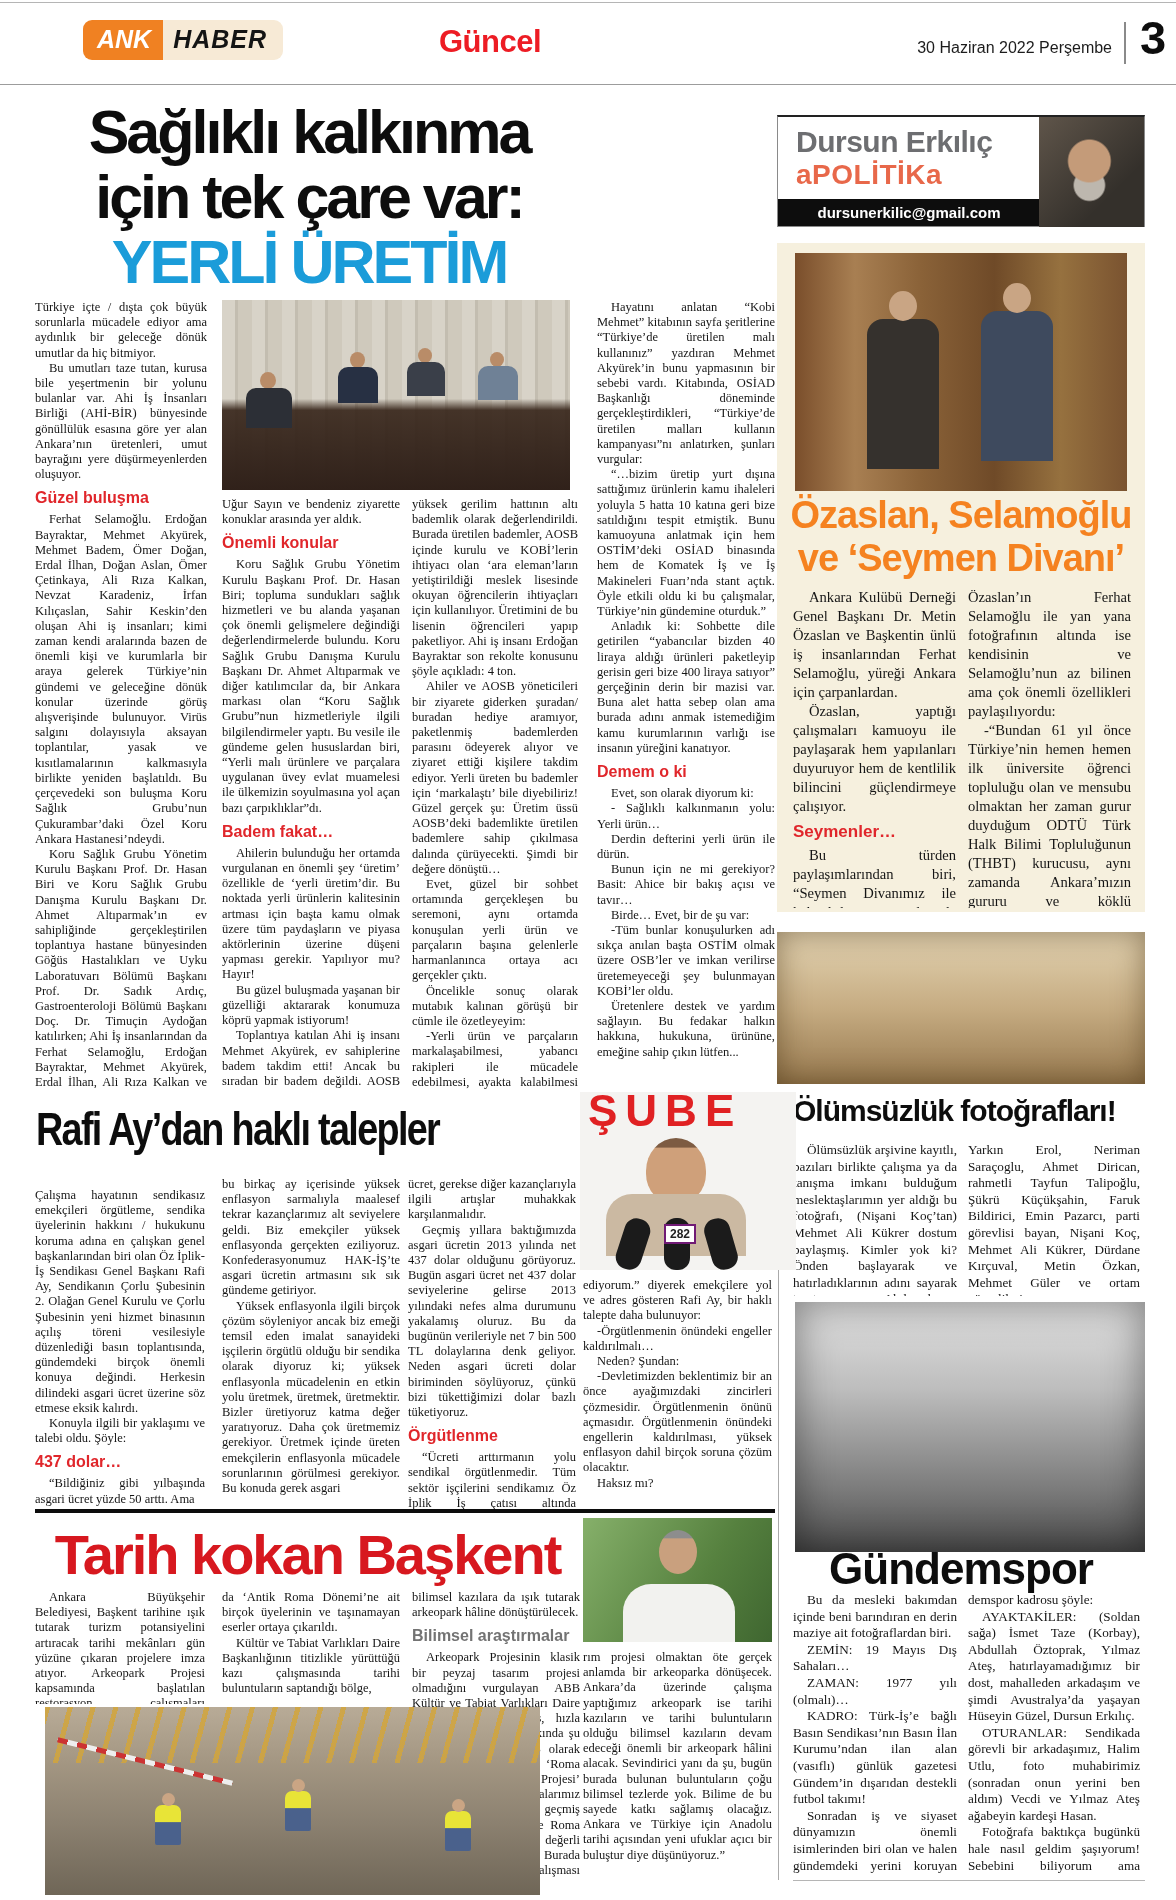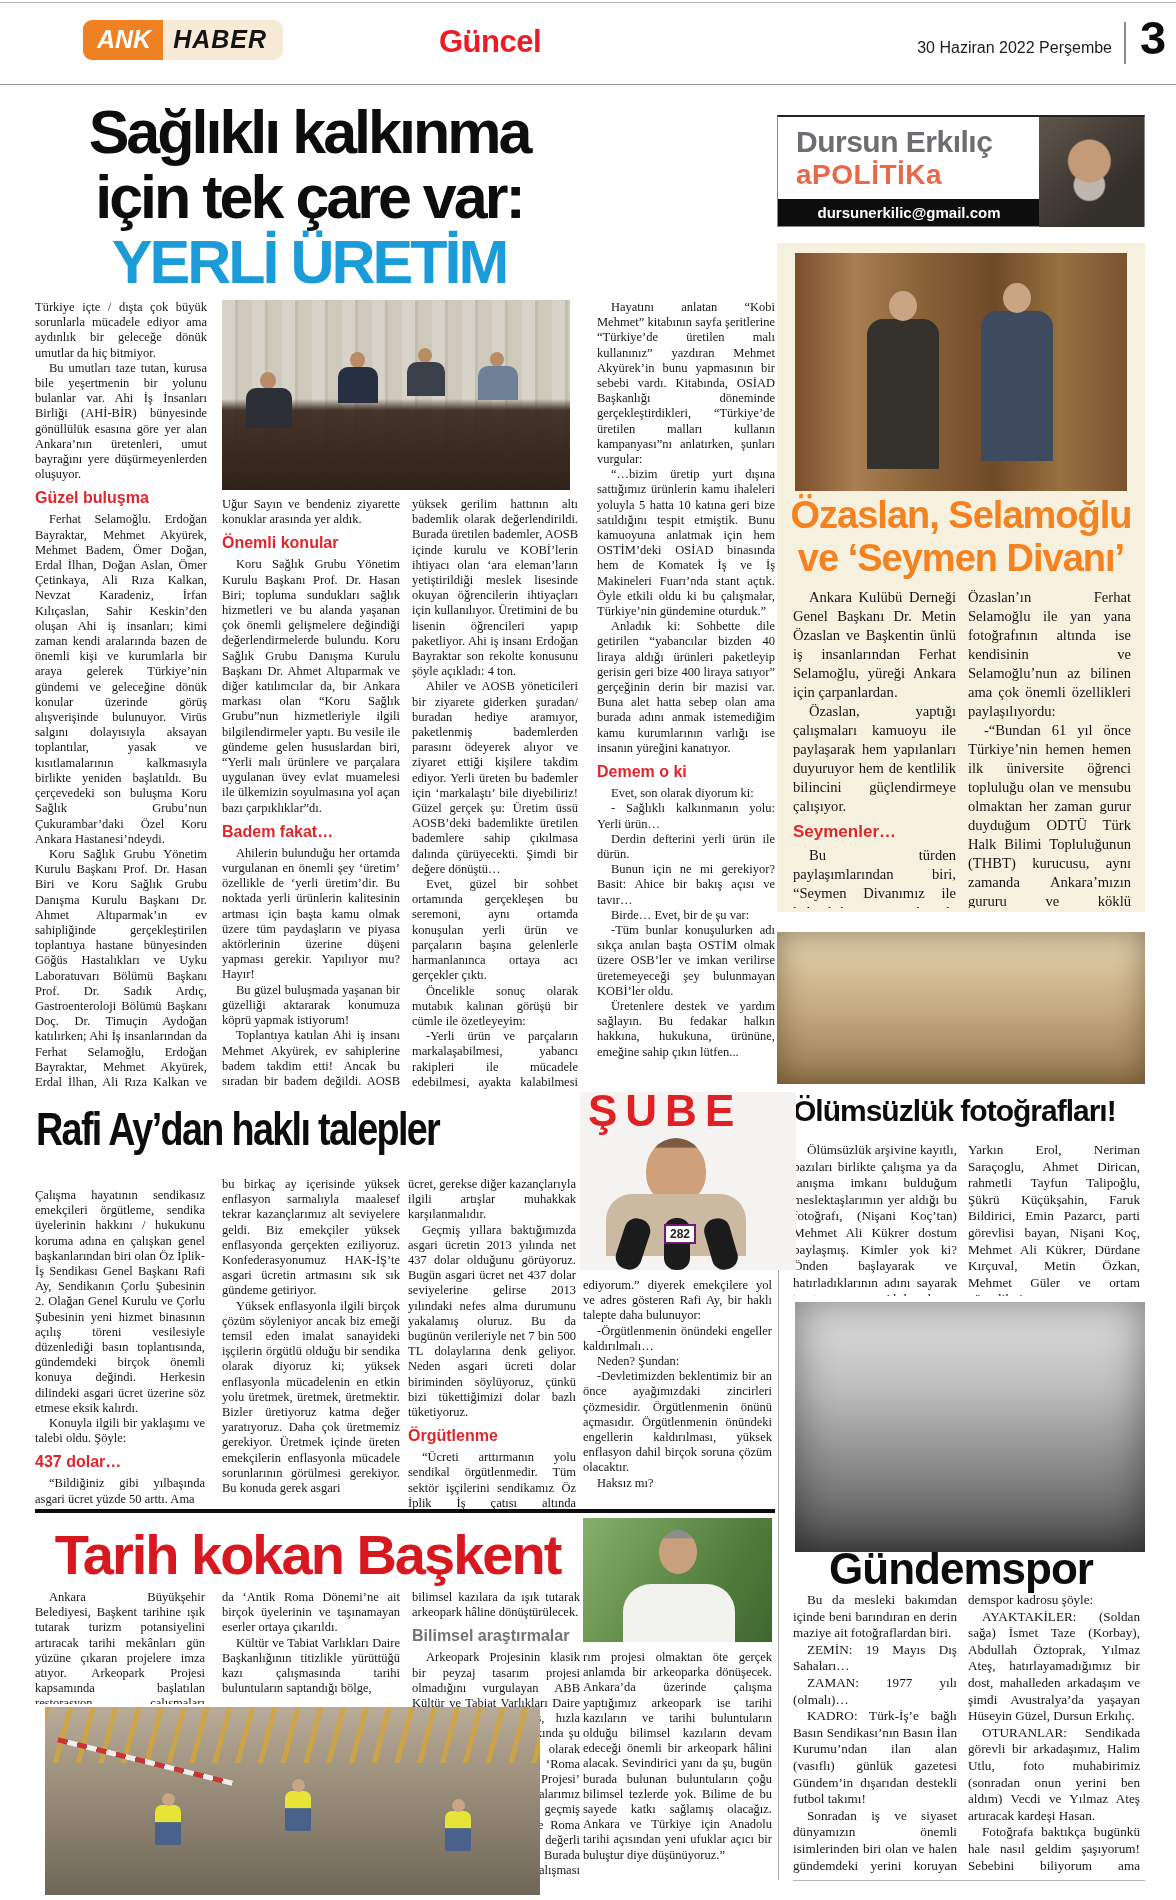--- a/index.html
+++ b/index.html
@@ -226,21 +226,21 @@
   <div class="col smallcol" style="left:793px;top:1592px;width:164px;height:284px;">
     <p>Bu da mesleki bakımdan içinde beni barındıran en derin maziye ait fotoğraflardan biri.</p>
     <p>ZEMİN: 19 Mayıs Dış Sahaları…</p>
     <p>ZAMAN: 1977 yılı (olmalı)…</p>
     <p>KADRO: Türk-İş’e bağlı Basın Sendikası’nın Basın İlan Kurumu’ndan ilan alan (vasıflı) günlük gazetesi Gündem’in dışarıdan destekli futbol takımı!</p>
     <p>Sonradan iş ve siyaset dünyamızın önemli isimlerinden biri olan ve halen gündemdeki yerini koruyan Yılmaz Ateş ağabeyin fotoğrafı ve isimleri hatırlatması ortaya çıkan Gün-</p>
   </div>
   <div class="col smallcol" style="left:968px;top:1592px;width:172px;height:284px;">
     <p class="noind">demspor kadrosu şöyle:</p>
     <p>AYAKTAKİLER: (Soldan sağa) İsmet Taze (Korbay), Abdullah Öztoprak, Yılmaz Ateş, hatırlayamadığımız bir dost, mahalleden arkadaşım ve şimdi Avustralya’da yaşayan Hüseyin Güzel, Dursun Erkılıç.</p>
-    <p>OTURANLAR: Sendikada görevli bir arkadaşımız, Halim Utlu, foto muhabirimiz (sonradan onun yerini ben aldım) Vecdi ve Yılmaz Ateş artıracak kardeşi Hasan.</p>
+    <p>OTURANLAR: Sendikada görevli bir arkadaşımız, Halim Utlu, foto muhabirimiz (sonradan onun yerini ben aldım) Vecdi ve Yılmaz Ateş ağabeyin kardeşi Hasan.</p>
     <p>Fotoğrafa baktıkça bugünkü hale nasıl geldim şaşıyorum! Sebebini biliyorum ama söylemem!</p>
   </div>
   <div class="hrule" style="left:793px;top:1880px;width:352px;"></div>
   <div class="vrule" style="left:778px;top:1094px;height:786px;"></div>
 
   <div id="rafi-hl" class="hl">Rafi Ay’dan haklı talepler</div>
   <div class="photo" id="photo-rafi">
     <div class="banner">ŞUBE</div>
     <div class="face"></div>
     <div class="jacket"></div>

